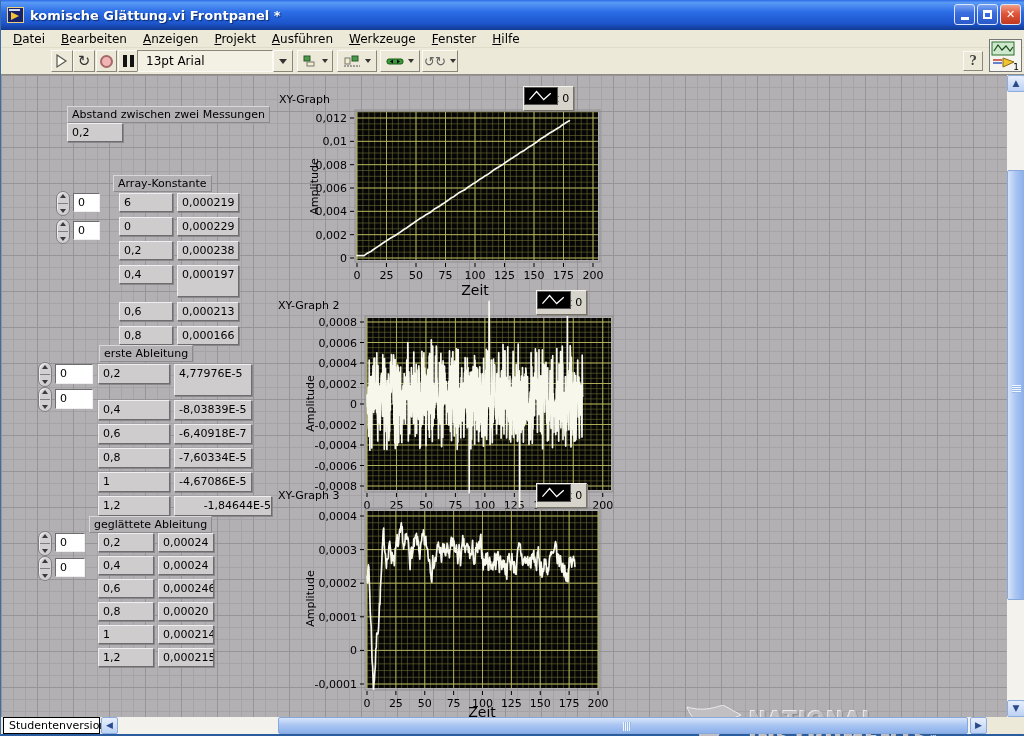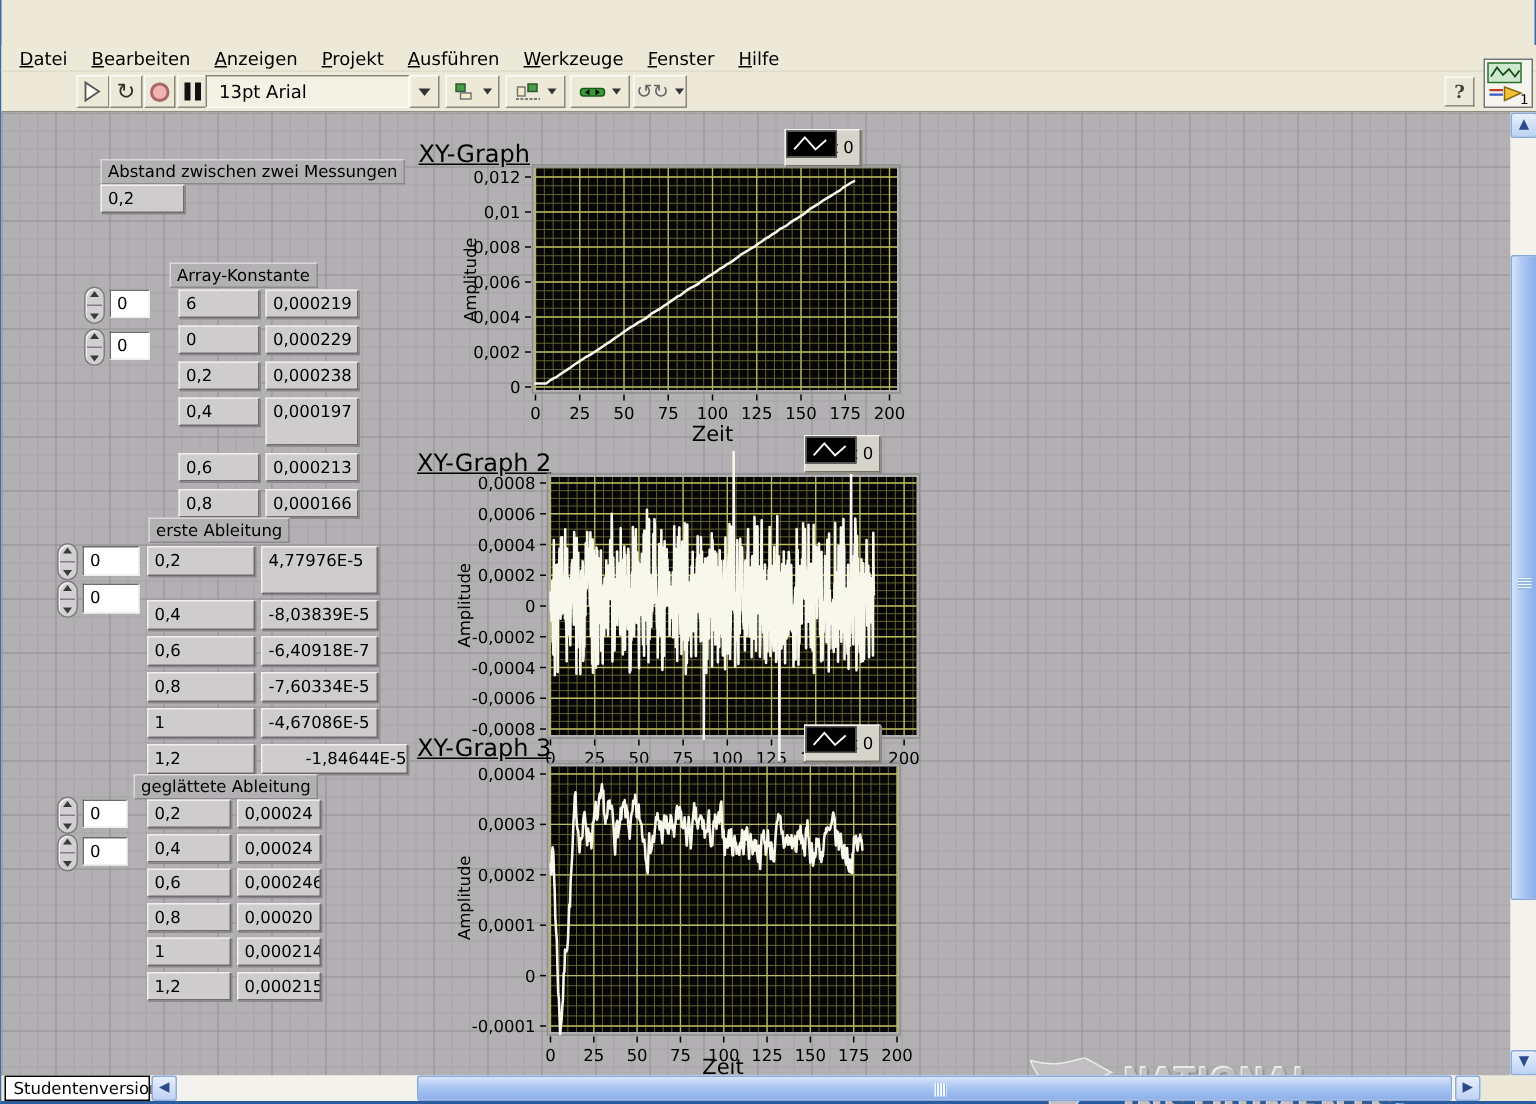--- a/index.html
+++ b/index.html
@@ -82,21 +82,21 @@
     border-bottom:4px solid #3a3a3a; }
   .spin .d { width:0; height:0; border-left:3px solid transparent; border-right:3px solid transparent;
     border-top:4px solid #3a3a3a; }
   .spin .mid { width:10px; height:1px; background:#807e80; }
   .idx { position:absolute; background:#fff; font-size:11px; padding:2px 0 0 4px;
     border:1px solid; border-color:#6e6c6e #f0eef0 #f0eef0 #6e6c6e; overflow:hidden; }
 
   
   .graph { position:absolute; }
   .graph svg { position:absolute; left:0; top:0; pointer-events:none; }
-  .graph-title { position:absolute; font-size:16px; color:#000; white-space:nowrap;text-decoration:underline; }
+  .graph-title { position:absolute; font-size:11px; color:#000; white-space:nowrap; }
   .legend { position:absolute; height:25px; background:#d6d3ca;
     border:1px solid; border-color:#f4f2eb #76736a #76736a #f4f2eb; box-shadow:1px 1px 0 #8a8880;
     display:flex; align-items:center; padding:2px 4px 2px 14px; gap:9px; z-index:4; }
   .legend .ltxt { font-size:11px; color:#000; }
   .legend .sample { width:34px; height:18px; background:#000; border:1px solid #555; }
   .ylabel { position:absolute; font-size:11px; color:#000; text-align:center; width:120px;
     transform:rotate(-90deg); }
   .xlabel { position:absolute; font-size:14px; color:#000; text-align:center; width:100px; }
 
   
@@ -123,20 +123,29 @@
     background:linear-gradient(180deg,#d6e4fa,#a8c4f2 50%,#8cb0ea); border:1px solid #88a8dc; border-radius:2px; }
   .grip-v { position:absolute; top:4px; left:50%; width:8px; height:9px;
     background:repeating-linear-gradient(90deg,#f0f6ff 0 1px,#98b8e8 1px 2px); }
   #sb-corner { position:absolute; left:1004px; top:0; width:20px; height:17px; background:#ece9d8; }
 </style>
 </head>
 <body>
 
 <div id="window">
 
+  <div id="titlebar">
+    <div id="app-icon"></div>
+    <span id="title-text">komische Glättung.vi Frontpanel *</span>
+    <div class="winbtns">
+      <div class="winbtn"><span class="glyph-min"></span></div>
+      <div class="winbtn"><span class="glyph-max"></span></div>
+      <div class="winbtn close">✕</div>
+    </div>
+  </div>
 
   <div id="menubar">
     <span class="menu-item">Datei</span>
     <span class="menu-item">Bearbeiten</span>
     <span class="menu-item">Anzeigen</span>
     <span class="menu-item">Projekt</span>
     <span class="menu-item">Ausführen</span>
     <span class="menu-item">Werkzeuge</span>
     <span class="menu-item">Fenster</span>
     <span class="menu-item">Hilfe</span>

